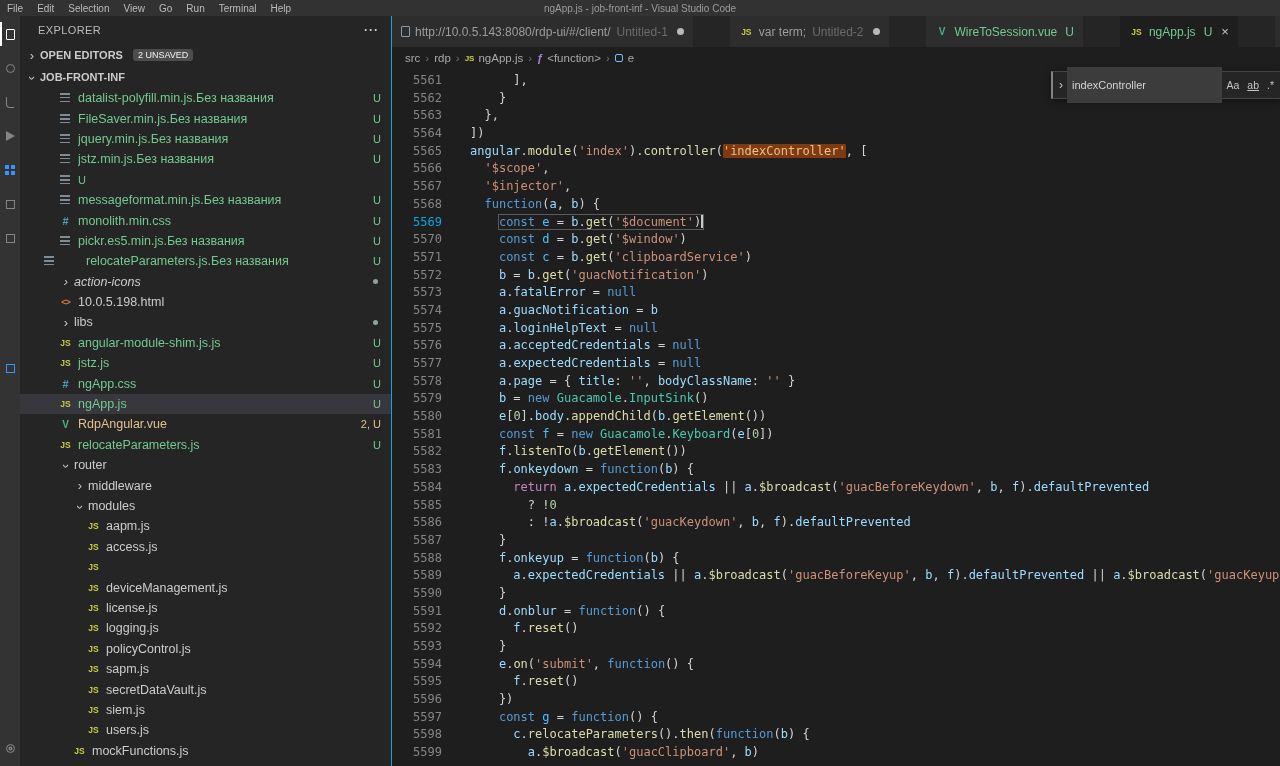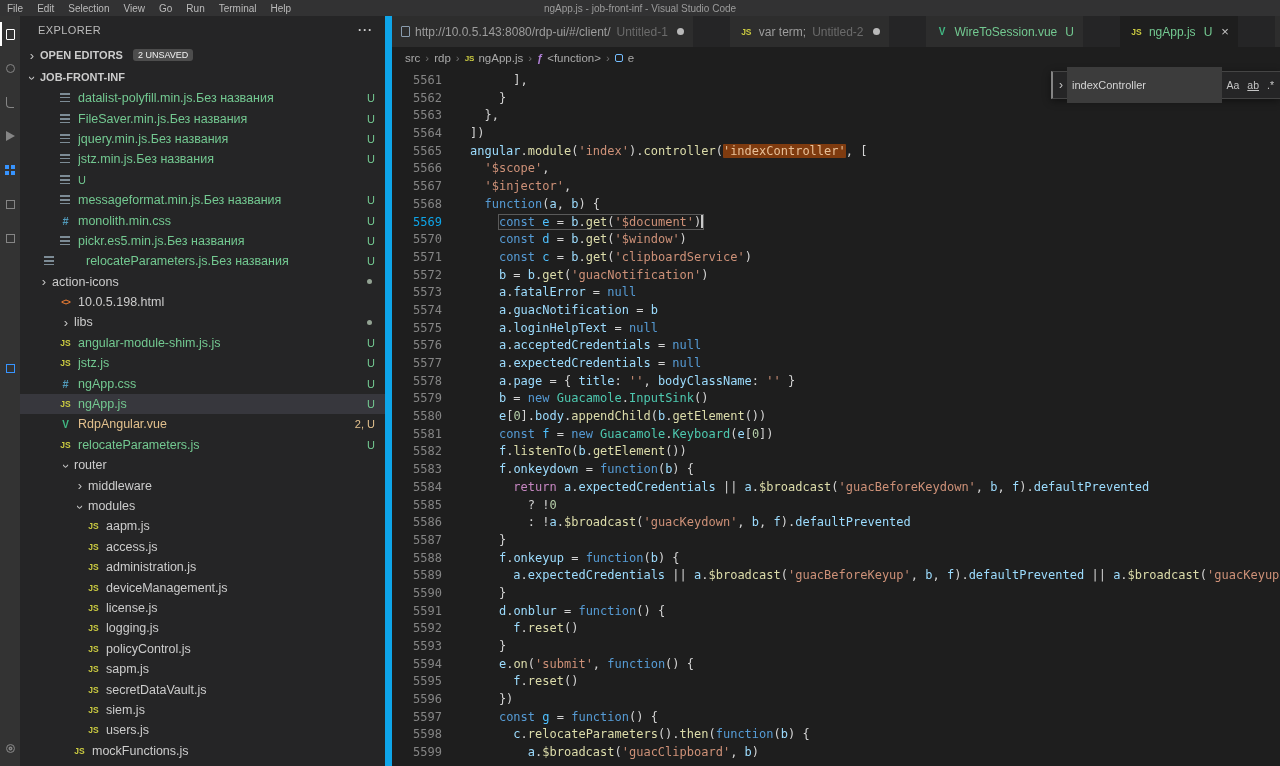--- a/index.html
+++ b/index.html
@@ -27,21 +27,21 @@
   .sh-play{width:0;height:0;border-left:9px solid currentColor;border-top:5.5px solid transparent;border-bottom:5.5px solid transparent;}
   .sh-grid{width:10px;height:10px;background:
     linear-gradient(currentColor,currentColor) 0 0/4px 4px no-repeat,
     linear-gradient(currentColor,currentColor) 6px 0/4px 4px no-repeat,
     linear-gradient(currentColor,currentColor) 0 6px/4px 4px no-repeat,
     linear-gradient(currentColor,currentColor) 6px 6px/4px 4px no-repeat;}
   .sh-square{width:9px;height:9px;border:1.5px solid currentColor;}
   .sh-gear{width:9px;height:9px;border:1.5px solid currentColor;border-radius:50%;box-shadow:inset 0 0 0 1.5px #333333, inset 0 0 0 3px currentColor;}
 
   
-  .sidebar{width:372px;background:#252526;border-right:7px solid #0ea5e9;display:flex;flex-direction:column;
+  .sidebar{width:372px;background:#252526;border-right:1px solid #0ea5e9;display:flex;flex-direction:column;
     overflow:hidden;flex:none;font-size:12.5px;}
   .sb-title{height:28px;display:flex;align-items:center;padding:0 12px 0 18px;font-size:11px;color:#bbbbbb;letter-spacing:.4px;flex:none;}
   .more{margin-left:auto;color:#cfcfcf;font-size:12px;letter-spacing:1px;}
   .more::before{content:"···";font-weight:bold;}
   .sb-row{height:22px;display:flex;align-items:center;font-weight:bold;font-size:11px;color:#cccccc;padding-left:4px;flex:none;}
   .chev{width:16px;text-align:center;color:#c5c5c5;font-weight:normal;font-size:13px;display:inline-block;flex:none;transform-origin:50% 55%;}
   .chev::before{content:"›";}
   .chev.open{transform:rotate(90deg);}
   .badge{margin-left:10px;background:#4d4d4d;color:#f2f2f2;font-size:9px;font-weight:normal;padding:1px 5px;border-radius:3px;}
   .tree{flex:1;overflow:hidden;}
@@ -202,21 +202,21 @@
         <div class="trow" style="padding-left: 38px;">
           <span class="fic list"></span>
           <span class="lbl u">pickr.es5.min.js.Без названия</span>
           <span class="gitb">U</span>
         </div>
         <div class="trow" style="padding-left: 22px; gap: 24px;">
           <span class="fic list"></span>
           <span class="lbl u">relocateParameters.js.Без названия</span>
           <span class="gitb">U</span>
         </div>
-        <div class="trow" style="padding-left: 16px;">
+        <div class="trow" style="padding-left: 38px; font-style: italic;">
           <span class="chev"></span>
           <span class="lbl">action-icons</span>
           <span class="dotb"></span>
         </div>
         <div class="trow" style="padding-left: 38px;">
           <span class="fic html">&lt;&gt;</span>
           <span class="lbl">10.0.5.198.html</span>
         </div>
         <div class="trow" style="padding-left: 38px;">
           <span class="chev"></span>
@@ -268,21 +268,20 @@
         <div class="trow" style="padding-left: 66px;">
           <span class="fic js">JS</span>
           <span class="lbl">aapm.js</span>
         </div>
         <div class="trow" style="padding-left: 66px;">
           <span class="fic js">JS</span>
           <span class="lbl">access.js</span>
         </div>
         <div class="trow" style="padding-left: 66px;">
           <span class="fic js">JS</span>
-          <span class="lbl">administration.js</span>
         </div>
         <div class="trow" style="padding-left: 66px;">
           <span class="fic js">JS</span>
           <span class="lbl">deviceManagement.js</span>
         </div>
         <div class="trow" style="padding-left: 66px;">
           <span class="fic js">JS</span>
           <span class="lbl">license.js</span>
         </div>
         <div class="trow" style="padding-left: 66px;">

